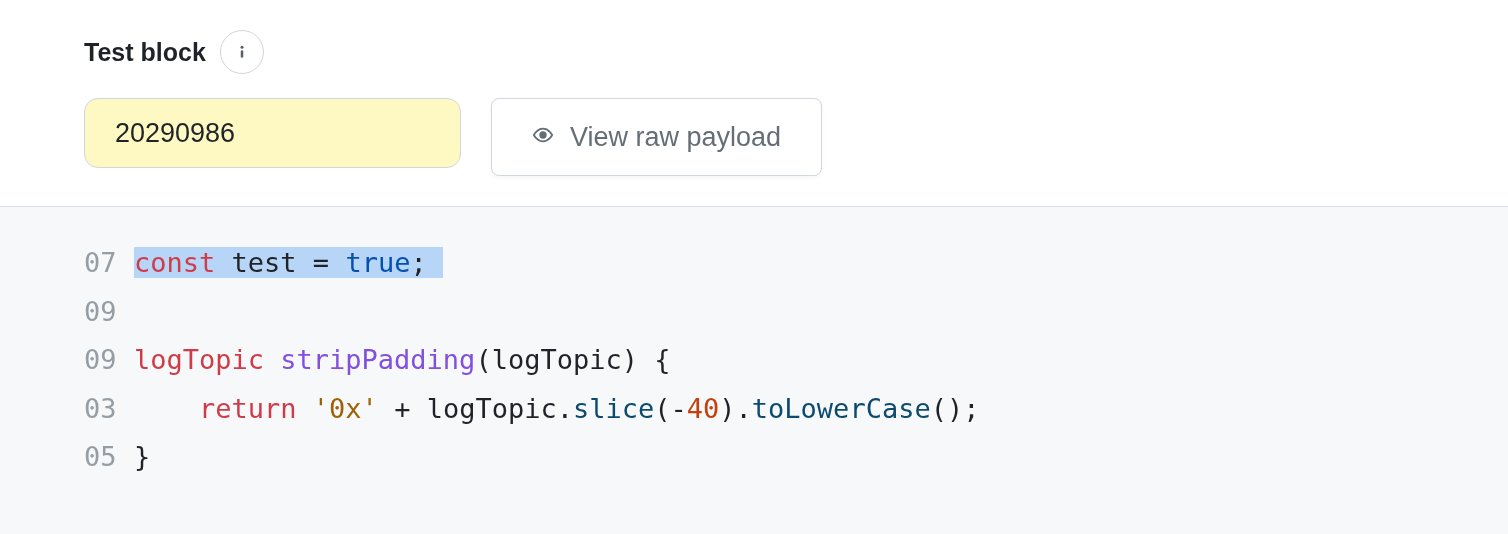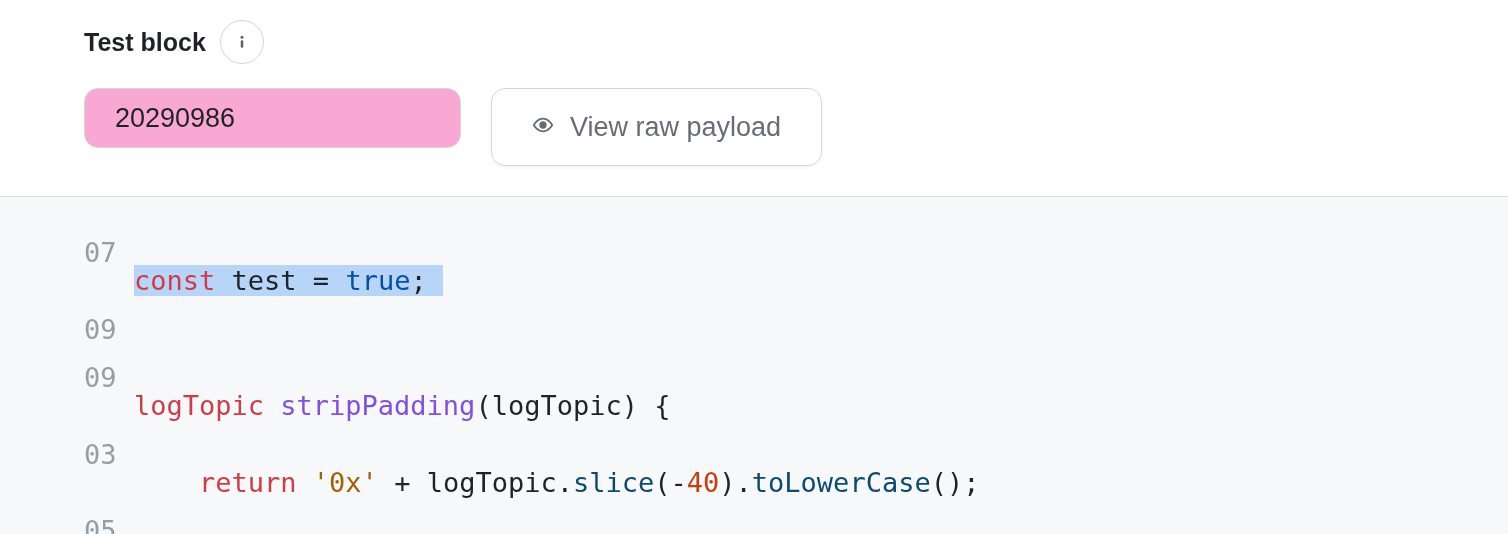--- a/index.html
+++ b/index.html
@@ -8,21 +8,21 @@
       box-sizing: border-box;
     }
     body {
       font-family: -apple-system, BlinkMacSystemFont, "Segoe UI", Helvetica, Arial, sans-serif;
       background: #ffffff;
       width: 1508px;
       height: 534px;
       overflow: hidden;
     }
     .header-section {
-      padding: 20px 84px 30px 84px;
+      padding: 30px 84px 30px 84px;
       background: #ffffff;
     }
     .label-row {
       display: flex;
       align-items: center;
       gap: 14px;
       margin-bottom: 24px;
     }
     .section-label {
       font-size: 25px;
@@ -42,34 +42,34 @@
     .info-icon-wrapper svg {
       width: 20px;
       height: 20px;
     }
     .controls-row {
       display: flex;
       gap: 30px;
     }
     .block-input {
       width: 377px;
-      height: 60px;
+      height: 70px;
       border: 1.5px solid #d0d7de;
       border-radius: 14px;
       padding: 0 30px;
       font-size: 27px;
       font-family: inherit;
       color: #1f2328;
-      background: #f9a8d4;
+      background: #fef9c3;
       outline: none;
     }
     .view-raw-button {
       height: 78px;
       border: 1.5px solid #d0d7de;
-      border-radius: 14px;
+      border-radius: 8px;
       padding: 0 40px;
       font-size: 27px;
       font-family: inherit;
       color: #656d76;
       background: #ffffff;
       cursor: pointer;
       display: flex;
       align-items: center;
       gap: 16px;
       box-shadow: 0 2px 4px rgba(0,0,0,0.04);
@@ -95,21 +95,20 @@
       width: 50px;
       color: #959da5;
       user-select: none;
       flex-shrink: 0;
       text-align: left;
     }
     .line-content {
       white-space: pre;
       flex: 1;
       color: #24292f;
-      margin-top: 28px;
     }
     .hl-select {
       background: #b6d5f7;
     }
     .tok-kw { color: #cf3c48; }
     .tok-def { color: #1f2328; }
     .tok-op { color: #1f2328; }
     .tok-bool { color: #0550ae; }
     .tok-punct { color: #1f2328; }
     .tok-funcdecl { color: #8250df; }

